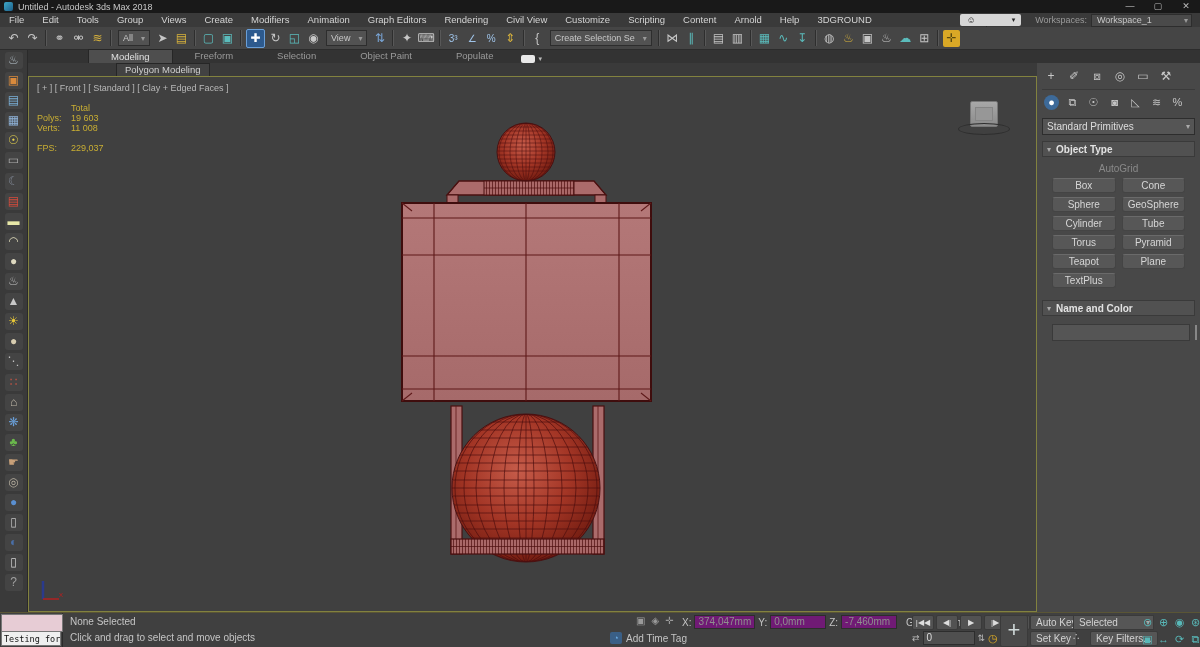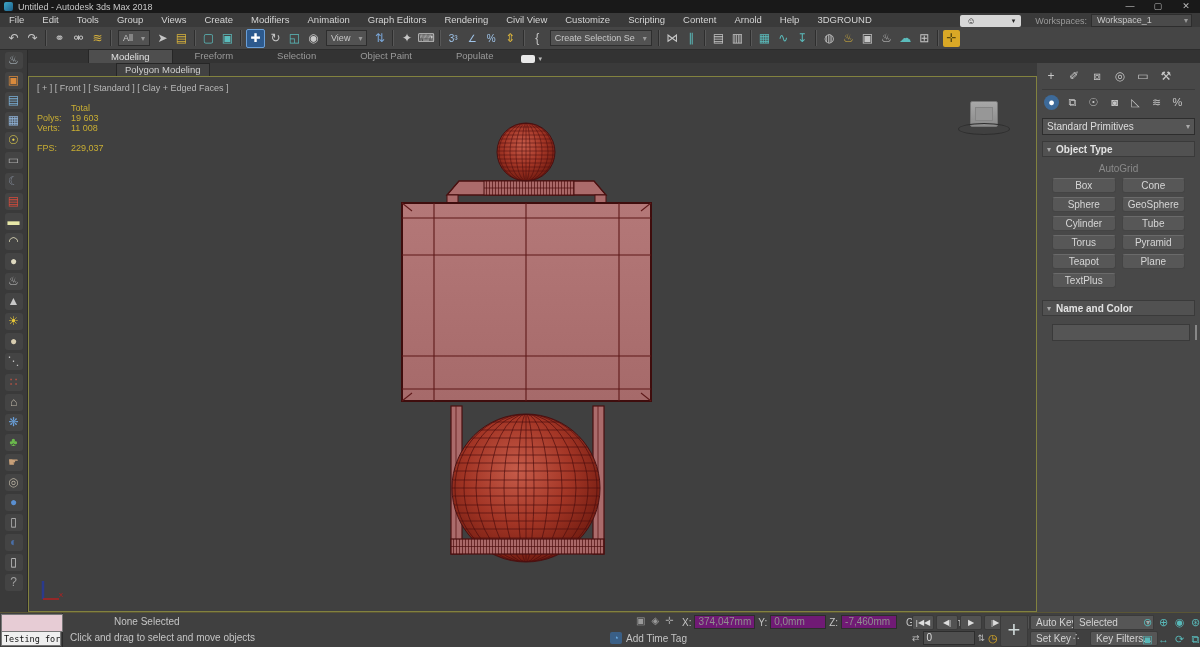--- a/index.html
+++ b/index.html
@@ -8,21 +8,21 @@
        -webkit-font-smoothing:antialiased;}
   .abs{position:absolute;}
   
   #titlebar{left:0;top:0;width:1200px;height:13px;background:#191919;display:flex;align-items:center;}
   #app-logo{width:9px;height:9px;margin:0 5px 0 4px;border-radius:2px;
             background:linear-gradient(135deg,#3fa9c8,#1c5f8a);}
   #title-text{font-size:9px;color:#c8c8c8;}
   #win-controls{margin-left:auto;display:flex;}
   .winbtn{width:28px;height:13px;text-align:center;line-height:13px;font-size:9px;color:#bbb;}
   
-  #menubar{left:0;top:13px;width:1200px;height:14px;background:#3a3a3a;display:flex;align-items:flex-end;border-bottom:1px solid #2a2a2a;}
+  #menubar{left:0;top:13px;width:1200px;height:14px;background:#3a3a3a;display:flex;align-items:center;border-bottom:1px solid #2a2a2a;}
   .menu-item{padding:0 9px;font-size:9.5px;color:#d4d4d4;line-height:14px;}
   #signin{margin-left:auto;background:#d6d6d6;color:#222;height:12px;display:flex;align-items:center;
           border-radius:2px;padding:0 6px;gap:4px;font-size:9px;}
   #signin b{font-weight:normal;margin-top:19px;}
   #workspaces{display:flex;align-items:center;gap:4px;margin:0 8px 0 14px;color:#9a9a9a;font-size:9px;}
   #workspace-dd{background:#4a4a4a;border:1px solid #2d2d2d;padding:0 16px 0 5px;height:11px;line-height:11px;color:#c8c8c8;position:relative;min-width:78px;}
   #workspace-dd:after{content:"▾";position:absolute;right:3px;top:0;font-size:8px;color:#999;}
   
   #toolbar{left:0;top:27px;width:1200px;height:23px;background:#454545;border-bottom:1px solid #2c2c2c;
            display:flex;align-items:center;padding-left:4px;box-sizing:border-box;}
@@ -78,21 +78,21 @@
            line-height:13px;text-align:center;color:#d6d6d6;}
   #namecolor-body{display:flex;gap:5px;padding:8px 10px;align-items:center;}
   #name-input{flex:1;height:13px;background:#555;border:1px solid #3a3a3a;color:#ddd;font-size:10px;}
   #color-swatch{width:13px;height:13px;background:#c9c9c9;border:1px solid #888;}
   
   #statusbar{left:0;top:612px;width:1200px;height:35px;background:#404040;border-top:1px solid #5a5535;box-sizing:border-box;}
   #listener{left:0;top:0;width:62px;height:35px;border-right:1px solid #2a2a2a;}
   #listener-pink{position:absolute;left:1px;top:1px;width:60px;height:16px;background:#e7ccd5;border:1px solid #777;}
   #listener-white{position:absolute;left:1px;top:18px;width:60px;height:15px;background:#efefef;border:1px solid #777;
                   font-family:"DejaVu Sans Mono",monospace;font-size:8.5px;color:#111;line-height:15px;padding-left:2px;box-sizing:border-box;overflow:hidden;white-space:nowrap;}
-  #status-sel{left:70px;top:3px;color:#c4c4c4;margin-left:44px;}
+  #status-sel{left:70px;top:3px;color:#c4c4c4;}
   #status-prompt{left:70px;top:19px;color:#c4c4c4;}
   #iso-icons{left:636px;top:2px;display:flex;gap:6px;}
   #iso-icons span{color:#9a9a9a;font-size:10px;}
   #coords{left:682px;top:2px;display:flex;align-items:center;gap:3px;}
   .coord-lab{color:#c4c4c4;}
   .coord-field{background:#701a75;border:1px solid #2d2d2d;height:12px;line-height:12px;padding:0 3px;color:#8f8f8f;min-width:48px;}
   #grid-label{color:#c4c4c4;margin-left:6px;}
   #timetag{left:610px;top:19px;display:flex;align-items:center;gap:4px;color:#c4c4c4;}
   #timetag .clock{color:#6aa9e0;background:#3a5f86;border-radius:2px;width:12px;height:12px;line-height:12px;text-align:center;font-size:9px;}
   #playback{left:912px;top:2px;display:flex;gap:2px;}

